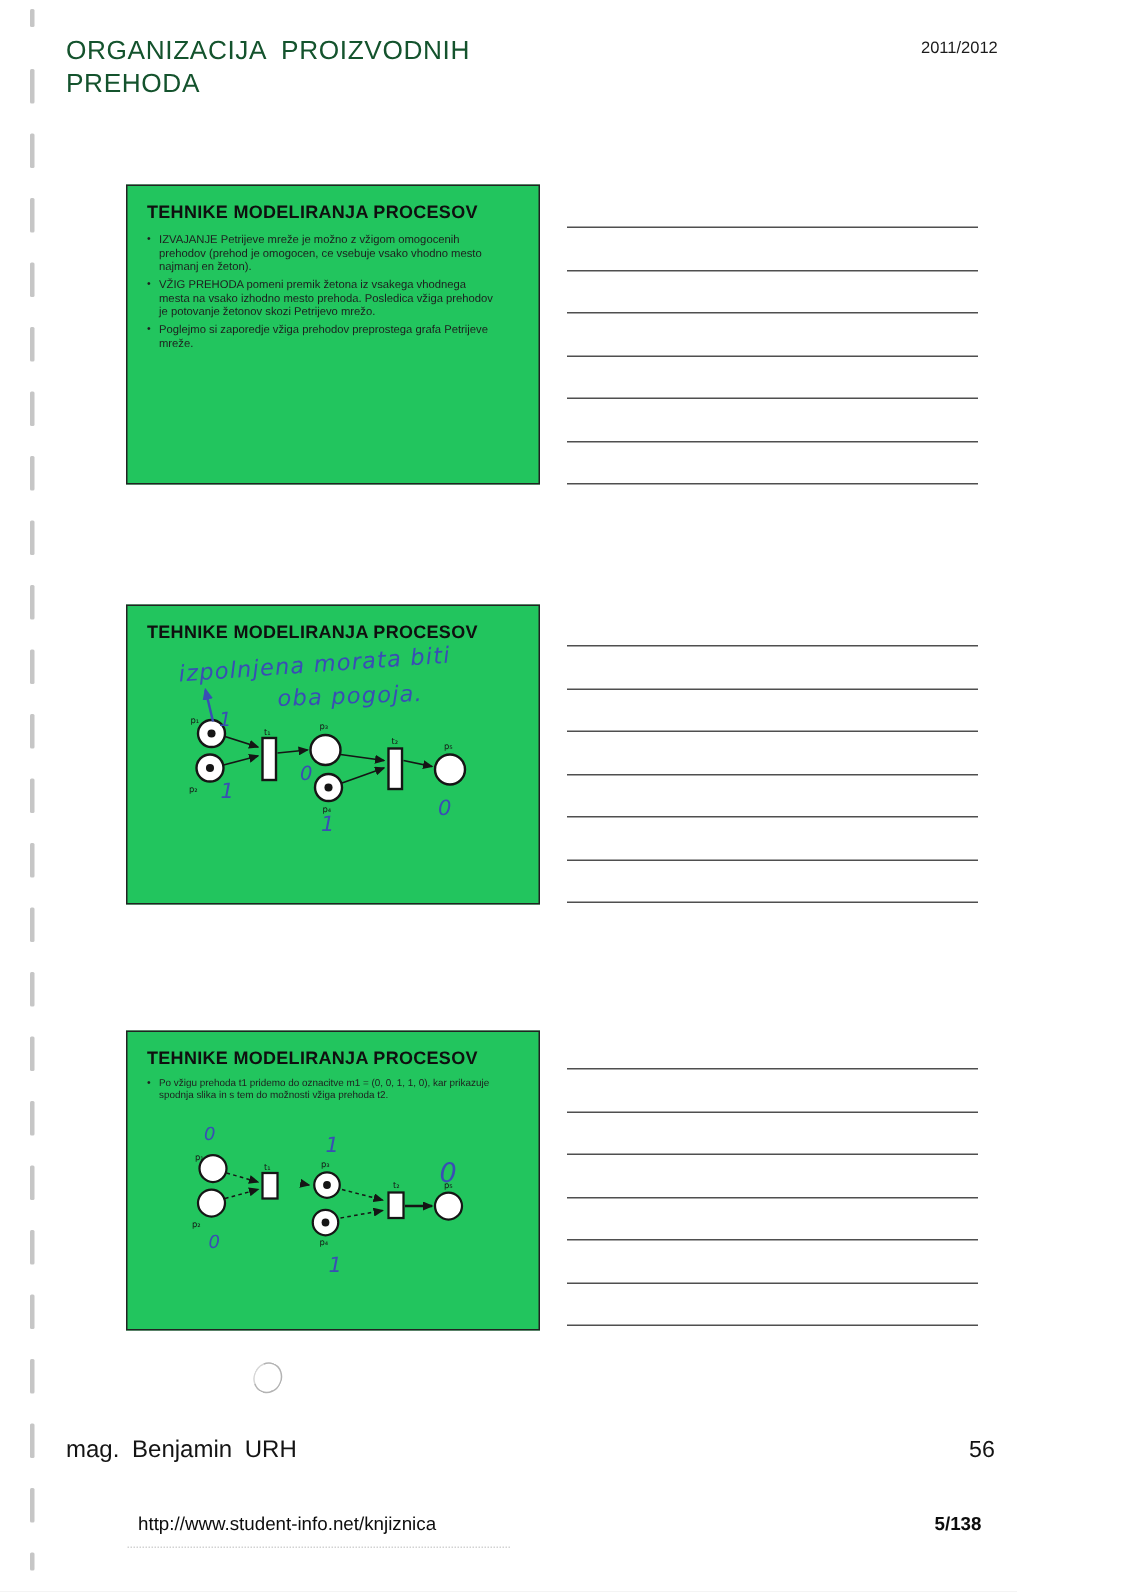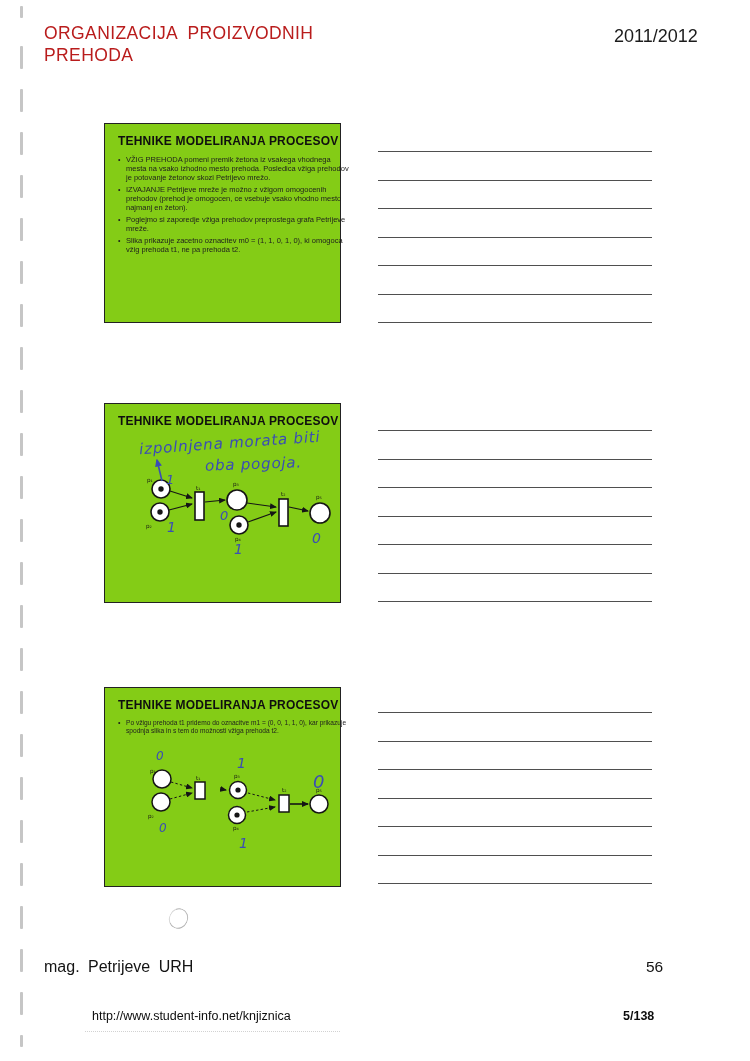--- a/index.html
+++ b/index.html
@@ -9,26 +9,26 @@
     position:relative; width:750px; height:1061px; margin:0 auto;
     background:#ffffff; overflow:hidden; color:#161616;
   }
   
   .edge-mark { position:absolute; left:20px; width:2.5px; height:23px; background:#c6c6c6; border-radius:1px; }
   .edge-mark.short { height:12px; }
 
   
   .header-title {
     position:absolute; left:44px; top:22px;
-    font-size:17.5px; line-height:22px; letter-spacing:.4px; word-spacing:5px; color:#b91c1c;
+    font-size:17.5px; line-height:22px; letter-spacing:.4px; word-spacing:5px; color:#14532d;
   }
-  .year { position:absolute; left:614px; top:26px; font-size:18px; color:#1b1b1b; }
-
-  
-  .slide { position:absolute; left:104px; width:237px; height:200px; border:1.8px solid #222; background:#84cc16; }
+  .year { position:absolute; left:614px; top:26px; font-size:11px; color:#1b1b1b; }
+
+  
+  .slide { position:absolute; left:84px; width:276px; height:200px; border:1.8px solid #222; background:#22c55e; }
   .slide-title { position:absolute; left:13px; top:10px; font-size:12px; font-weight:bold; letter-spacing:.2px; color:#0f0f0f; }
   .bullets { position:absolute; left:12px; top:31px; width:236px; list-style:none; }
   .bullets li { position:relative; font-size:7.5px; line-height:9px; color:#1e1e1e; padding-left:9px; margin-bottom:3px; }
   .bullets li::before { content:"•"; position:absolute; left:1px; top:0; font-size:7px; }
   .bullets.small li { font-size:6.6px; line-height:8.2px; }
 
   
   .hw { position:absolute; font-family:"DejaVu Sans", sans-serif; font-style:italic; white-space:nowrap; }
   .hw1 { left:34px; top:30px; font-size:15px; letter-spacing:.8px; transform:rotate(-4deg); }
   .hw2 { left:100px; top:51px; font-size:15px; letter-spacing:.8px; transform:rotate(-2deg); }
@@ -89,24 +89,23 @@
 
   <div class="header-title">
     <span>ORGANIZACIJA PROIZVODNIH</span><br>
     <span>PREHODA</span>
   </div>
   <div class="year">2011/2012</div>
 
   <div class="slide" style="top:123px">
     <div class="slide-title">TEHNIKE MODELIRANJA PROCESOV</div>
     <ul class="bullets">
+      <li>IZVAJANJE Petrijeve mreže je možno z vžigom omogocenih prehodov (prehod je omogocen, ce vsebuje vsako vhodno mesto najmanj en žeton).</li>
       <li>VŽIG PREHODA pomeni premik žetona iz vsakega vhodnega mesta na vsako izhodno mesto prehoda. Posledica vžiga prehodov je potovanje žetonov skozi Petrijevo mrežo.</li>
-      <li>IZVAJANJE Petrijeve mreže je možno z vžigom omogocenih prehodov (prehod je omogocen, ce vsebuje vsako vhodno mesto najmanj en žeton).</li>
       <li>Poglejmo si zaporedje vžiga prehodov preprostega grafa Petrijeve mreže.</li>
-      <li>Slika prikazuje zacetno oznacitev m0 = (1, 1, 0, 1, 0), ki omogoca vžig prehoda t1, ne pa prehoda t2.</li>
     </ul>
   </div>
 
   <div class="note-group" style="top:151px">
     <div class="note-line"></div>
     <div class="note-line"></div>
     <div class="note-line"></div>
     <div class="note-line"></div>
     <div class="note-line"></div>
     <div class="note-line"></div>
@@ -228,18 +227,18 @@
     <div class="note-line"></div>
     <div class="note-line"></div>
     <div class="note-line"></div>
     <div class="note-line"></div>
     <div class="note-line"></div>
   </div>
 
   <div class="pencil-circle"></div>
   <div class="scan-dotline"></div>
 
-  <div class="author">mag. Petrijeve URH</div>
+  <div class="author">mag. Benjamin URH</div>
   <div class="page-number">56</div>
   <div class="footer-url">http://www.student-info.net/knjiznica</div>
   <div class="footer-pagination">5/138</div>
 
 </div>
 
 </body></html>

